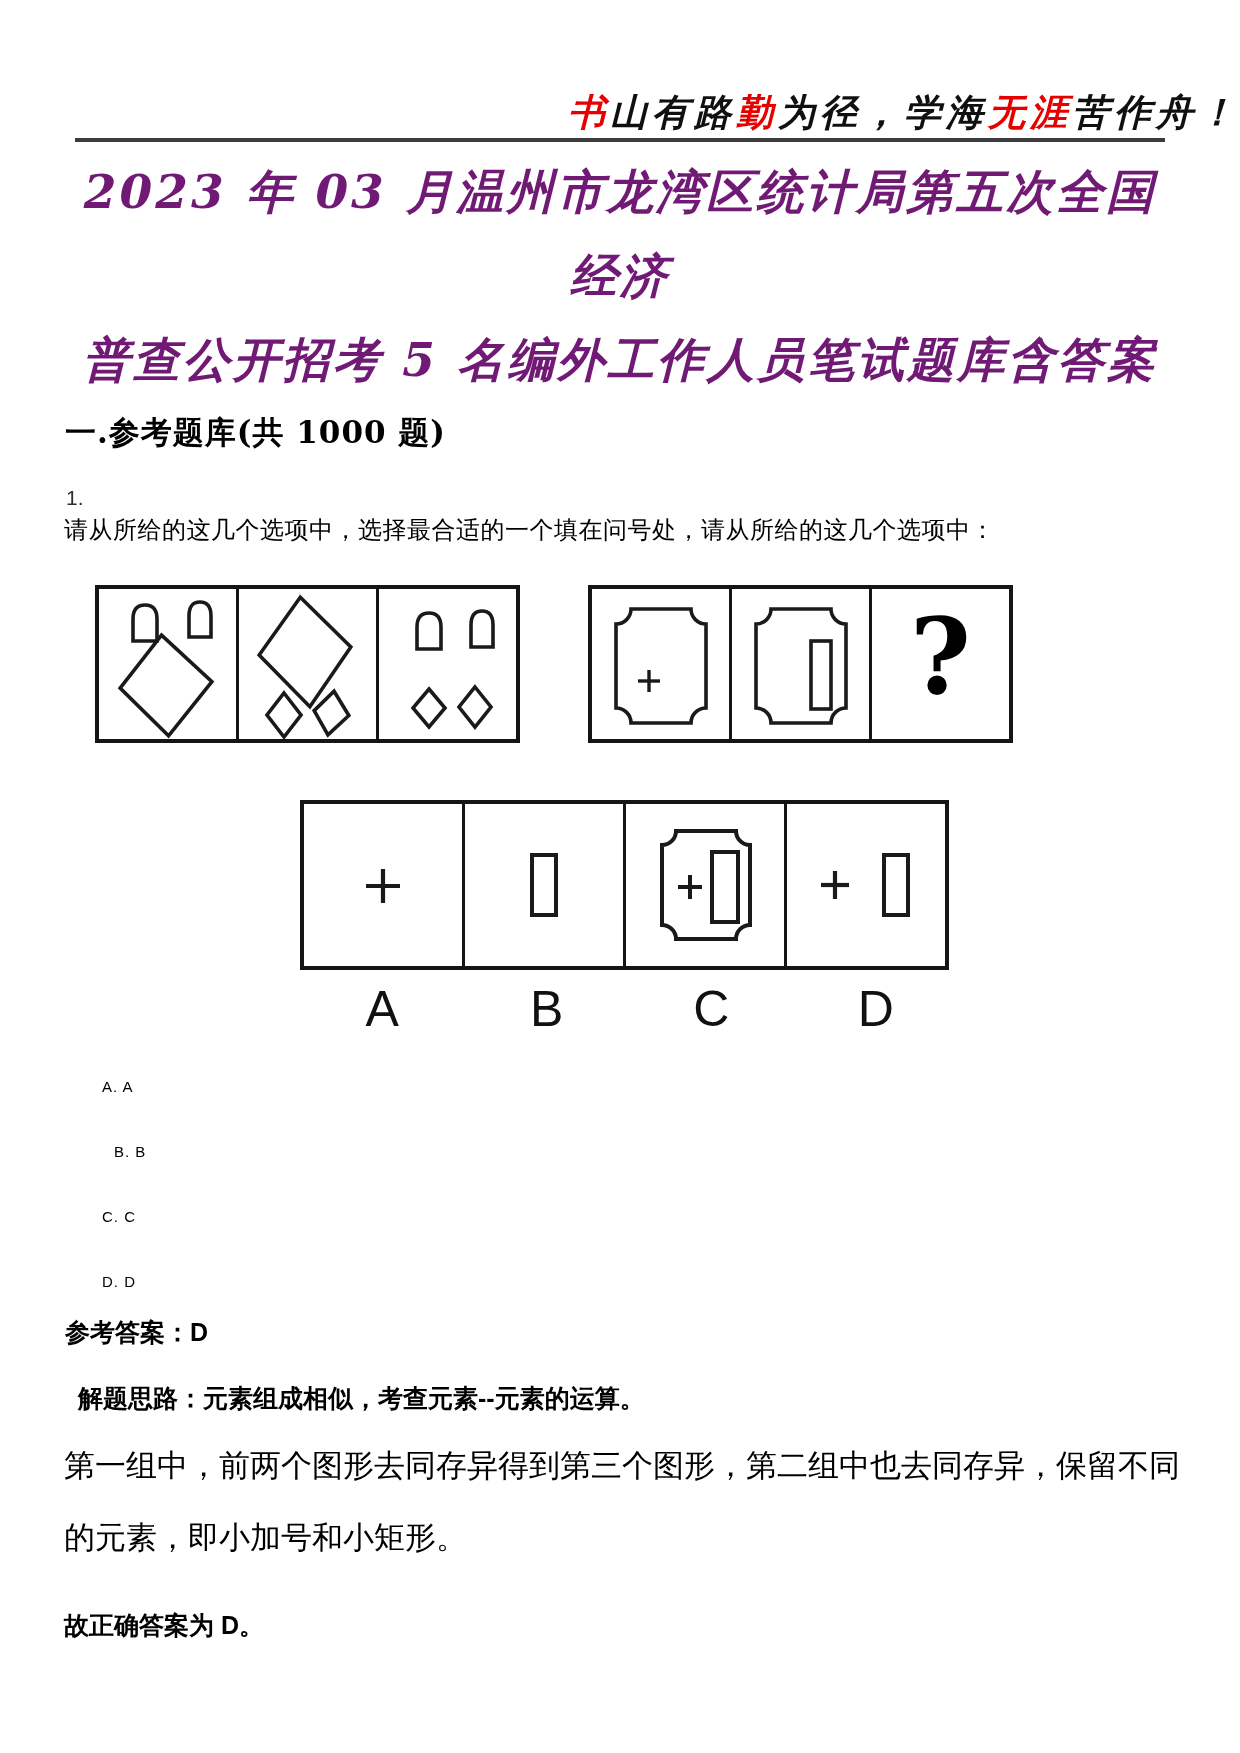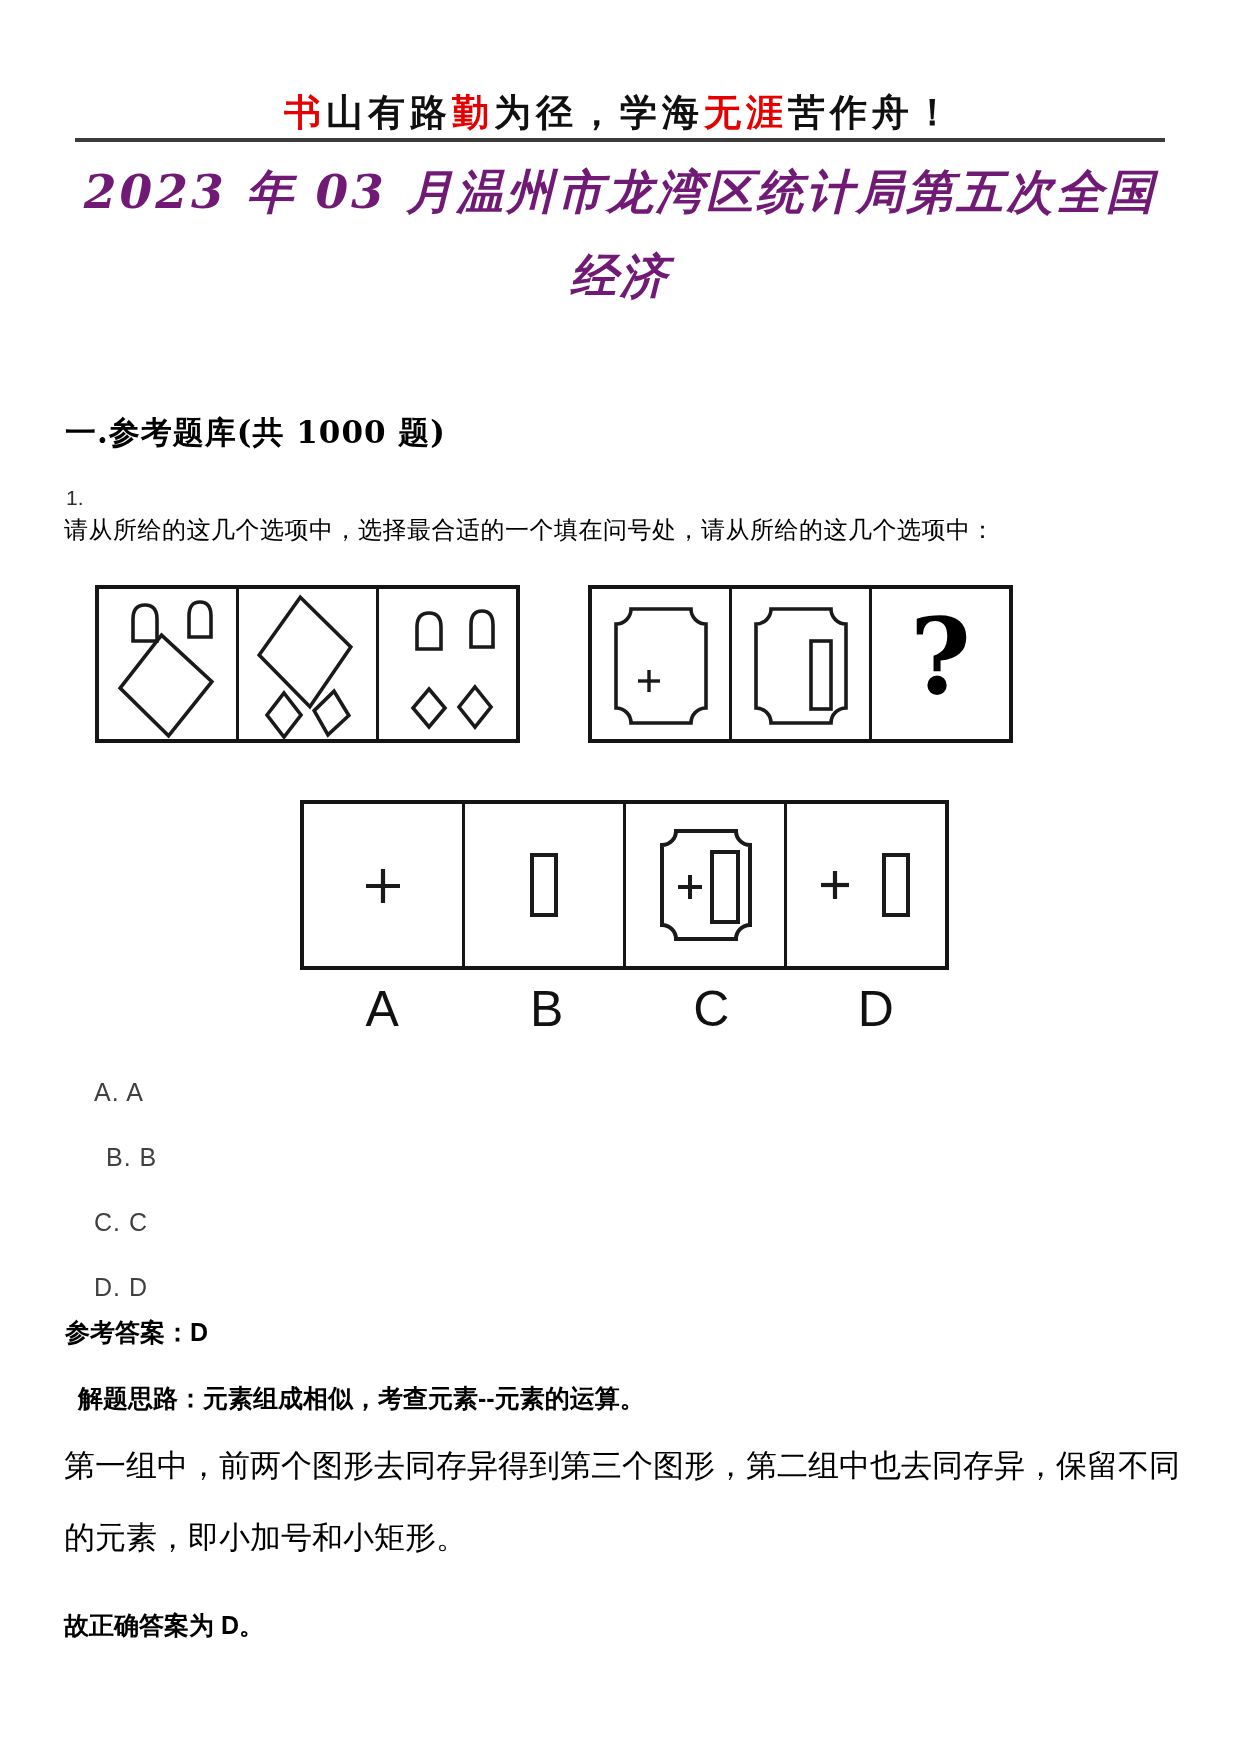--- a/index.html
+++ b/index.html
@@ -2,22 +2,22 @@
 <html><head>
 <meta charset="utf-8">
 <style>
   html,body{margin:0;padding:0;background:#ffffff;}
   body{
     width:1240px;height:1753px;position:relative;overflow:hidden;
     font-family:"Liberation Sans","DejaVu Sans",sans-serif;color:#000;
   }
   
   .motto{
-    position:absolute;top:92px;left:0;width:100%;text-align:center;
-    font-family:"DejaVu Serif",serif;font-weight:bold;
+    position:absolute;top:92px;left:0;width:100%;text-align:right;
+    font-family:"DejaVu Serif",serif;font-weight:bold;font-style:italic;
     font-size:37px;letter-spacing:5px;line-height:40px;color:#101010;
   }
   .m-red{color:#e60000;}
   .rule{
     position:absolute;top:138px;left:75px;width:1090px;height:0;
     border-top:4px solid #3c3c3c;
   }
   
   .title{
     position:absolute;top:150px;left:60px;width:1120px;margin:0;
@@ -43,41 +43,42 @@
   .cell2{width:158px;height:162px;background:#fff;display:flex;align-items:center;justify-content:center;}
   .cell2 + .cell2{border-left:3px solid #151515;}
   .qmark-glyph{
     font-family:"DejaVu Serif",serif;font-weight:bold;font-size:104px;line-height:1;
     transform:translateY(-6px);
   }
   .figlabels{position:absolute;top:980px;left:300px;width:658px;display:flex;}
   .figlabels span{flex:1;text-align:center;font-size:50px;font-weight:400;color:#111;
     font-family:"Liberation Sans",sans-serif;}
   
-  .opt{position:absolute;left:94px;font-size:25px;letter-spacing:1px;color:#404040;}
+  .opt{position:absolute;left:102px;font-size:15px;letter-spacing:1px;color:#000000;}
   .opt-a{top:1078px;} .opt-b{top:1143px;margin-left:12px;} .opt-c{top:1208px;text-align:center;} .opt-d{top:1273px;}
   .answer{position:absolute;top:1316px;left:65px;font-size:25px;font-weight:bold;}
   .idea{position:absolute;top:1382px;left:78px;font-size:25px;font-weight:bold;}
   .detail{position:absolute;top:1430px;left:64px;width:1118px;font-size:31px;line-height:72px;}
   .conclusion{position:absolute;top:1609px;left:64px;font-size:25px;font-weight:bold;}
   svg{display:block;}
 </style>
 </head>
 <body>
 
 <div>
 
   <div class="motto">
     <span class="m-red">书</span><span class="m-black">山有路</span><span class="m-red">勤</span><span class="m-black">为径，学海</span><span class="m-red">无涯</span><span class="m-black">苦作舟！</span>
   </div>
 
   <div class="rule"></div>
 
   <h1 class="title">
     <span class="title-line">2023 年 03 月温州市龙湾区统计局第五次全国经济</span>
+    <span class="title-line">普查公开招考 5 名编外工作人员笔试题库含答案</span>
   </h1>
 
   <h2 class="section-heading">一.参考题库(共 1000 题)</h2>
 
   <div class="qnum">1.</div>
   <div class="qtext">请从所给的这几个选项中，选择最合适的一个填在问号处，请从所给的这几个选项中：</div>
 
   <div class="figrow1">
     <div class="group">
 

